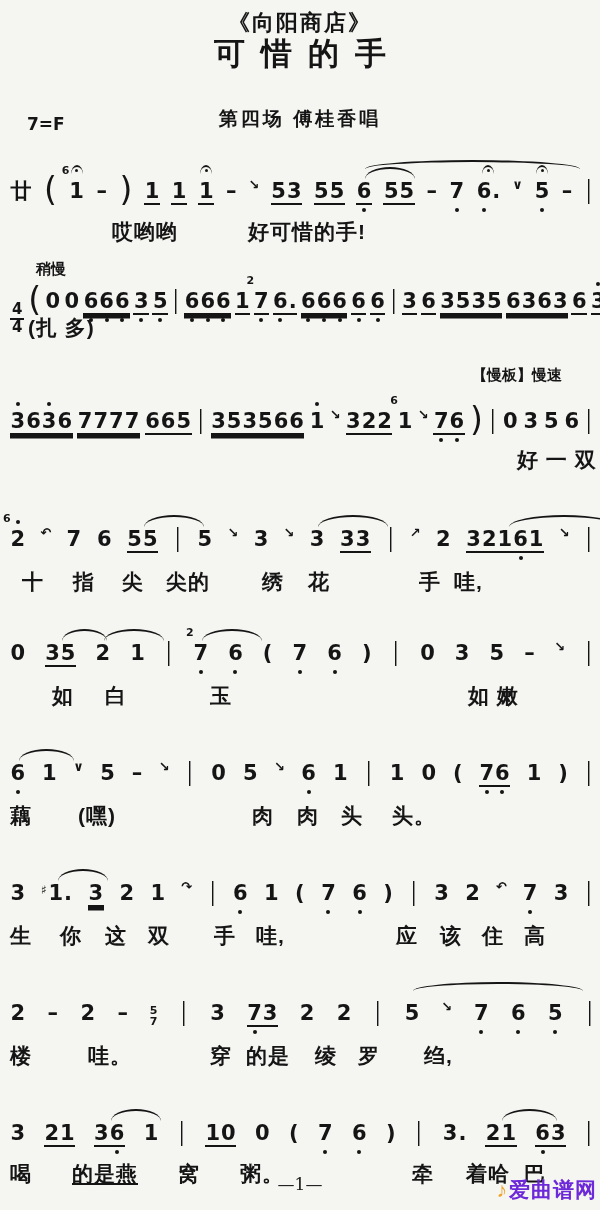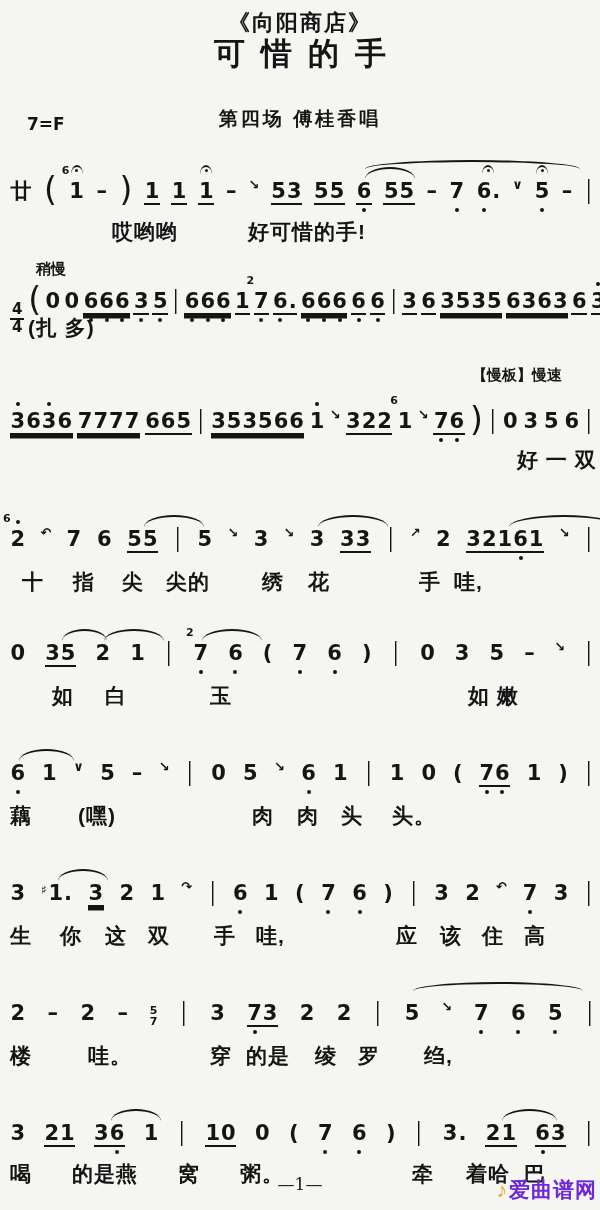--- a/index.html
+++ b/index.html
@@ -324,21 +324,21 @@
           <span class="tok"><span class="g"><span class="ch">7<span class="db"></span></span></span></span>
           <span class="tok"><span class="g"><span class="ch">6<span class="db"></span></span></span></span>
           <span class="tok"><span class="g"><span class="ch">)</span></span></span>
           <span class="tok bar"><span class="g"><span class="ch">|</span></span></span>
           <span class="tok"><span class="g"><span class="ch">3</span><span class="ch">.</span></span></span>
           <span class="tok u1"><span class="arc" style="width: 55px;"></span><span class="g"><span class="ch">2</span><span class="ch">1</span></span></span>
           <span class="tok u1"><span class="g"><span class="ch">6<span class="db"></span></span><span class="ch">3</span></span></span>
           <span class="tok bar"><span class="g"><span class="ch">|</span></span></span>
         </div>
         <span class="lyr" style="left: 10px; top: 58px;">喝</span>
-        <span class="lyr" style="left: 72px; top: 58px;">的是燕</span>
+        <span class="lyr" style="left: 72px; top: 58px; text-decoration: underline;">的是燕</span>
         <span class="lyr" style="left: 178px; top: 58px;">窝</span>
         <span class="lyr" style="left: 240px; top: 58px;">粥。</span>
         <span class="lyr" style="left: 412px; top: 58px;">牵</span>
         <span class="lyr" style="left: 466px; top: 58px;">着哈</span>
         <span class="lyr" style="left: 524px; top: 58px;">巴</span>
       </div>
     </div>
 
   <div class="pageno">—1—</div>
   <div class="wm">

